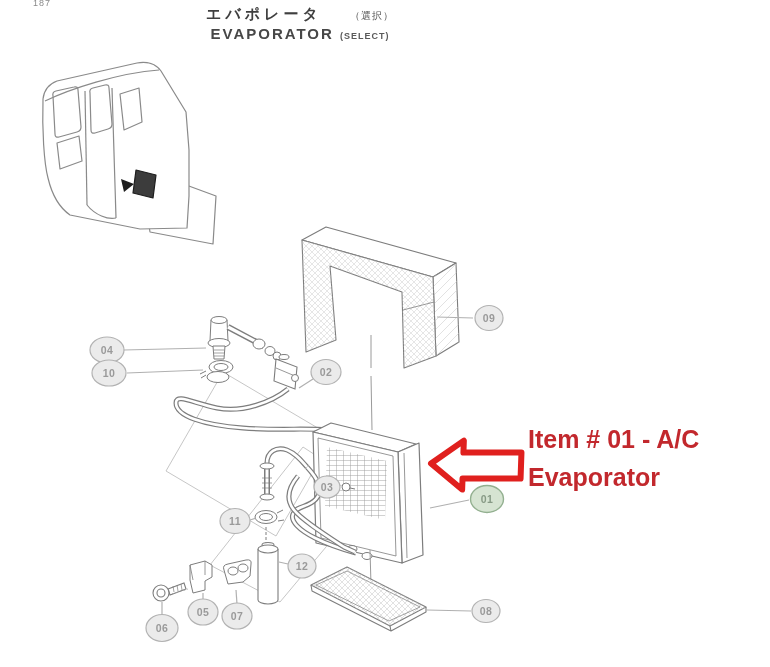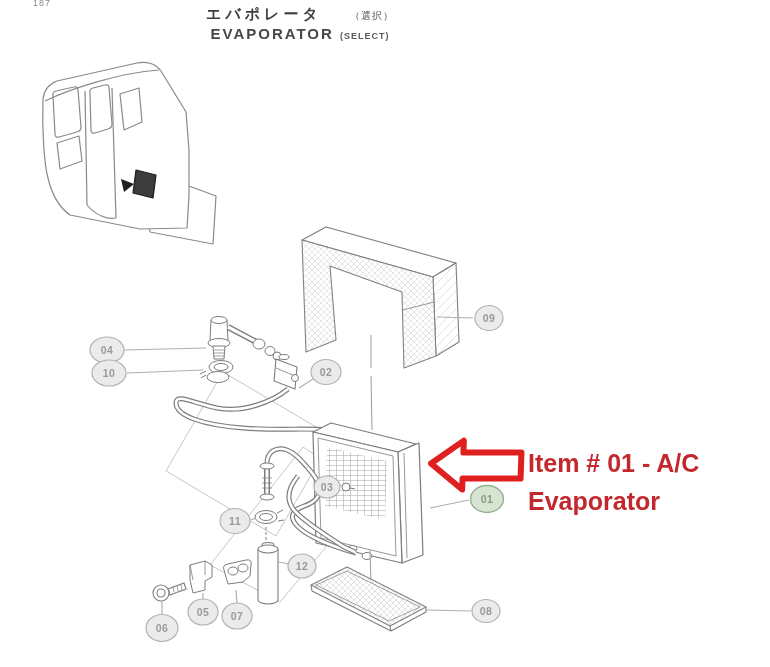--- a/index.html
+++ b/index.html
@@ -6,21 +6,21 @@
   #page{position:relative;width:770px;height:667px;background:#ffffff;overflow:hidden;
         font-family:"Liberation Sans", sans-serif;}
   #art{position:absolute;left:0;top:0;}
   .pagenum{position:absolute;left:33px;top:-2px;font-size:9px;color:#8a8a8a;letter-spacing:1px;}
   .title-jp{position:absolute;left:160px;top:5px;width:280px;text-align:center;
             font-size:15px;color:#3f3f3f;letter-spacing:4px;font-weight:bold;}
   .title-jp .note{font-size:10px;letter-spacing:1px;font-weight:normal;color:#555;margin-left:20px;}
   .title-en{position:absolute;left:150px;top:25px;width:300px;text-align:center;
             font-size:15px;font-weight:bold;color:#474747;letter-spacing:2px;}
   .title-en .note{font-size:9px;letter-spacing:1px;color:#5a5a5a;margin-top:16px;}
-  .annotation{position:absolute;left:528px;top:444px;width:238px;
+  .annotation{position:absolute;left:528px;top:420px;width:238px;
               font-size:25px;font-weight:bold;line-height:38px;color:#c2282d;}
   .callout-text{font-size:10.5px;font-weight:bold;letter-spacing:0.5px;}
 </style>
 </head>
 <body>
 
 <div id="page">
 
   <div class="pagenum">187</div>
 

